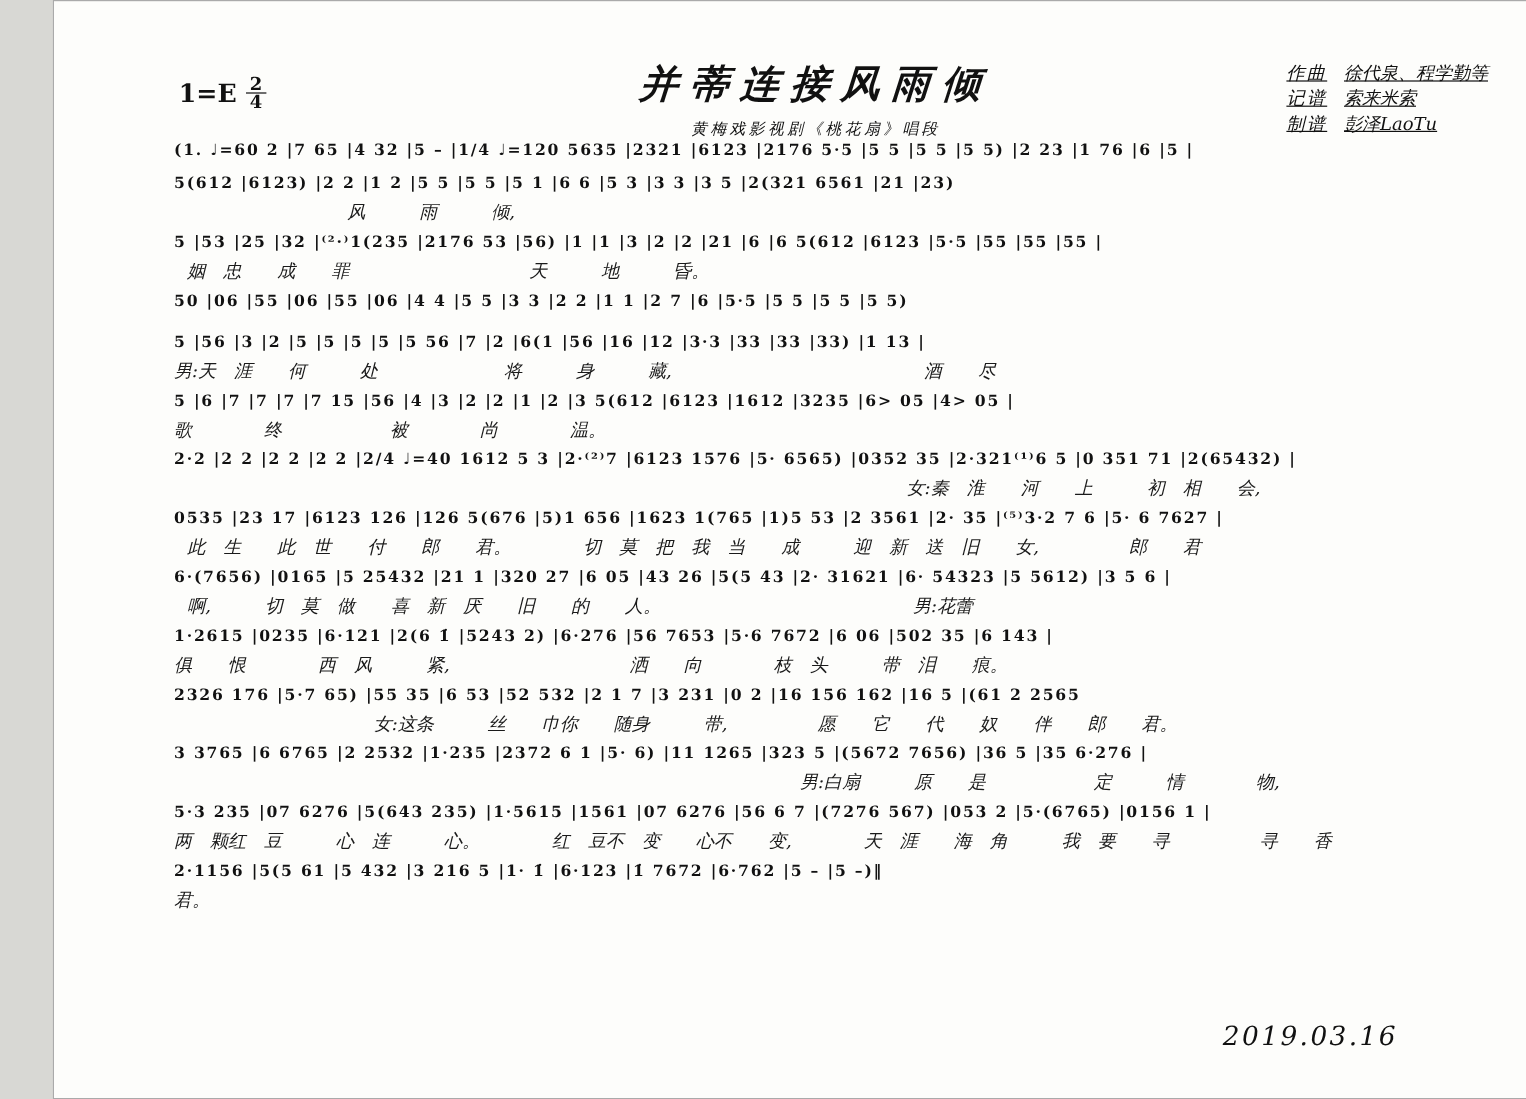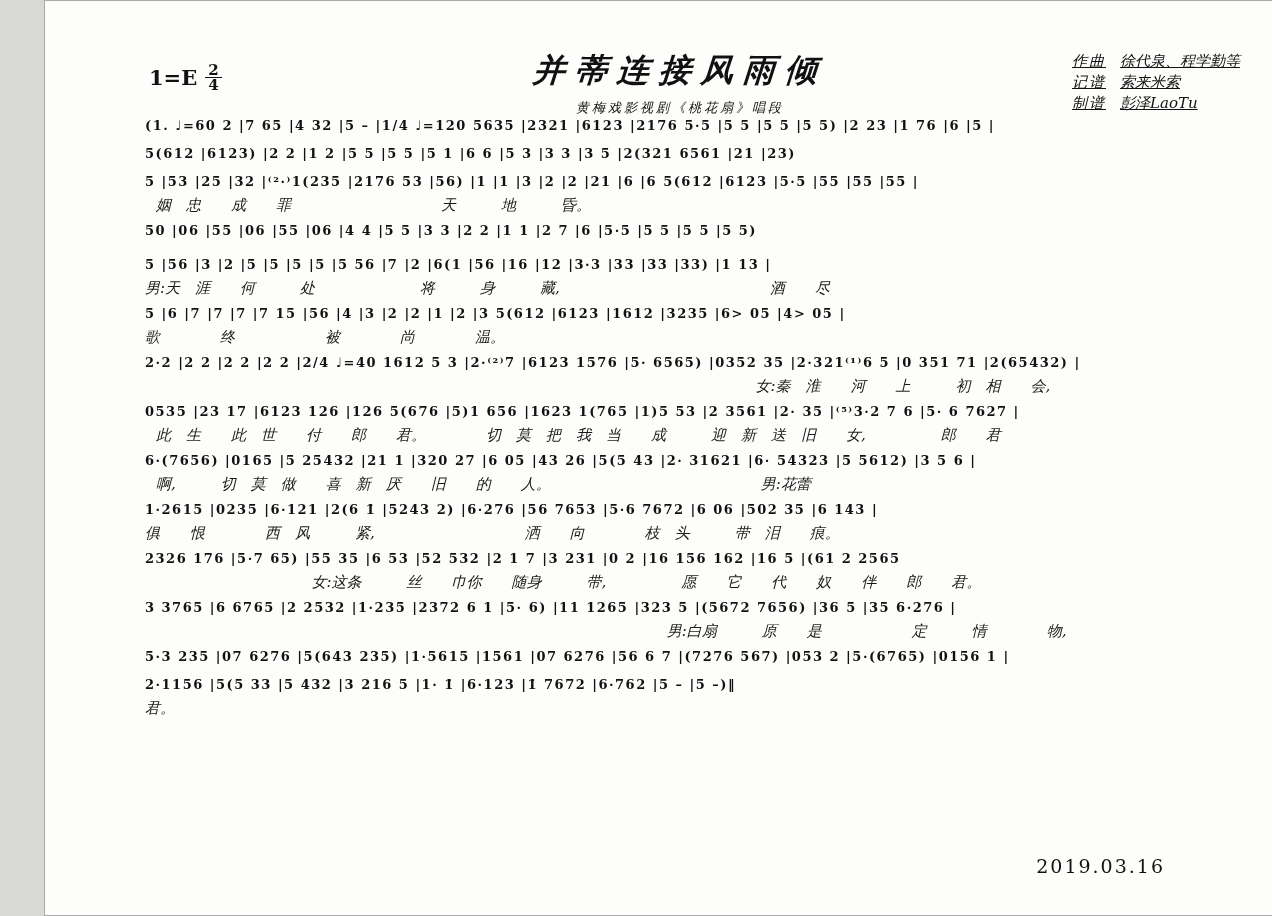--- a/index.html
+++ b/index.html
@@ -47,21 +47,21 @@
   }
   .lyrics {
     font-size:15px; line-height:21px; height:21px;
     white-space:nowrap; overflow:hidden;
     font-family:"DejaVu Serif", serif;
     font-style:italic; color:#1a1a1a;
   }
   
   .footer {
     position:absolute; right:150px; bottom:38px;
-    font-size:19px; letter-spacing:2px;
+    font-size:22px; font-style:italic; letter-spacing:2px;
   }
 </style>
 </head>
 <body>
 
 <div class="page">
 
   <div class="keysig">
     <span>1=E</span>
     <span class="meter">
@@ -91,20 +91,21 @@
   </div>
 
   <div class="score">
 
     <div class="system">
       <div class="notes">(1. ♩=60 2 |7 65 |4 32 |5 – |1/4 ♩=120 5635 |2321 |6123 |2176 5·5 |5 5 |5 5 |5 5) |2 23 |1 76 |6 |5 |</div>
     </div>
 
     <div class="system">
       <div class="notes">5(612 |6123) |2 2 |1 2 |5 5 |5 5 |5 1 |6 6 |5 3 |3 3 |3 5 |2(321 6561 |21 |23)</div>
+      <div class="lyrics" style="padding-left:13%">风　　　雨　　　倾,</div>
     </div>
 
     <div class="system">
       <div class="notes">5 |53 |25 |32 |⁽²·⁾1(235 |2176 53 |56) |1 |1 |3 |2 |2 |21 |6 |6 5(612 |6123 |5·5 |55 |55 |55 |</div>
       <div class="lyrics" style="padding-left:1%">姻　忠　　成　　罪　　　　　　　　　　天　　　地　　　昏。</div>
     </div>
 
     <div class="system">
       <div class="notes">50 |06 |55 |06 |55 |06 |4 4 |5 5 |3 3 |2 2 |1 1 |2 7 |6 |5·5 |5 5 |5 5 |5 5)</div>
       <div class="lyrics" style="height:6px"></div>
@@ -145,24 +146,25 @@
       <div class="lyrics" style="padding-left:15%">女:这条　　　丝　　巾你　　随身　　　带,　　　　　愿　　它　　代　　奴　　伴　　郎　　君。</div>
     </div>
 
     <div class="system">
       <div class="notes">3 3765 |6 6765 |2 2532 |1·235 |2372 6 1 |5· 6) |11 1265 |323 5 |(5672 7656) |36 5 |35 6·276 |</div>
       <div class="lyrics" style="padding-left:47%">男:白扇　　　原　　是　　　　　　定　　　情　　　　物,</div>
     </div>
 
     <div class="system">
       <div class="notes">5·3 235 |07 6276 |5(643 235) |1·5615 |1561 |07 6276 |56 6 7 |(7276 567) |053 2 |5·(6765) |0156 1 |</div>
+      <div class="lyrics">两　颗红　豆　　　心　连　　　心。　　　　红　豆不　变　　心不　　变,　　　　天　涯　　海　角　　　我　要　　寻　　　　　寻　　香</div>
     </div>
 
     <div class="system">
-      <div class="notes">2·1156 |5(5 33 |5 432 |3 216 5 |1· 1̇ |6·123 |1̇ 7672 |6·762 |5 – |5 –)‖</div>
+      <div class="notes">2·1156 |5(5 61 |5 432 |3 216 5 |1· 1̇ |6·123 |1̇ 7672 |6·762 |5 – |5 –)‖</div>
       <div class="lyrics">君。</div>
     </div>
 
   </div>
 
   <div class="footer">2019.03.16</div>
 
 </div>
 
 </body></html>

